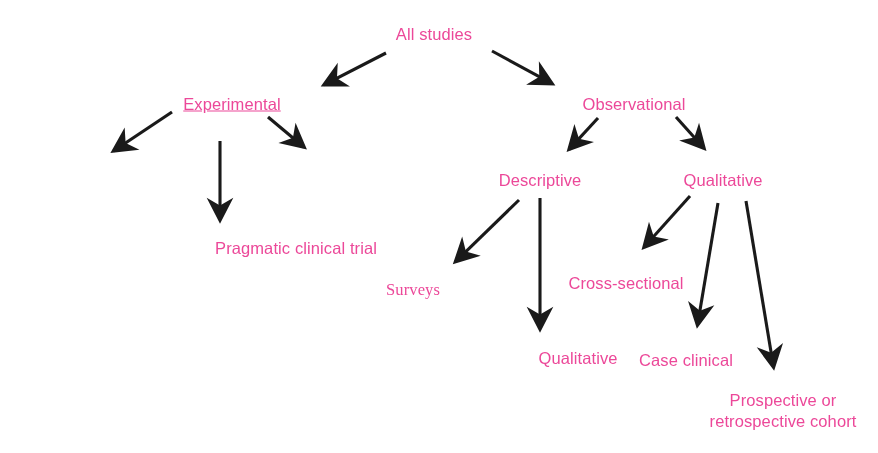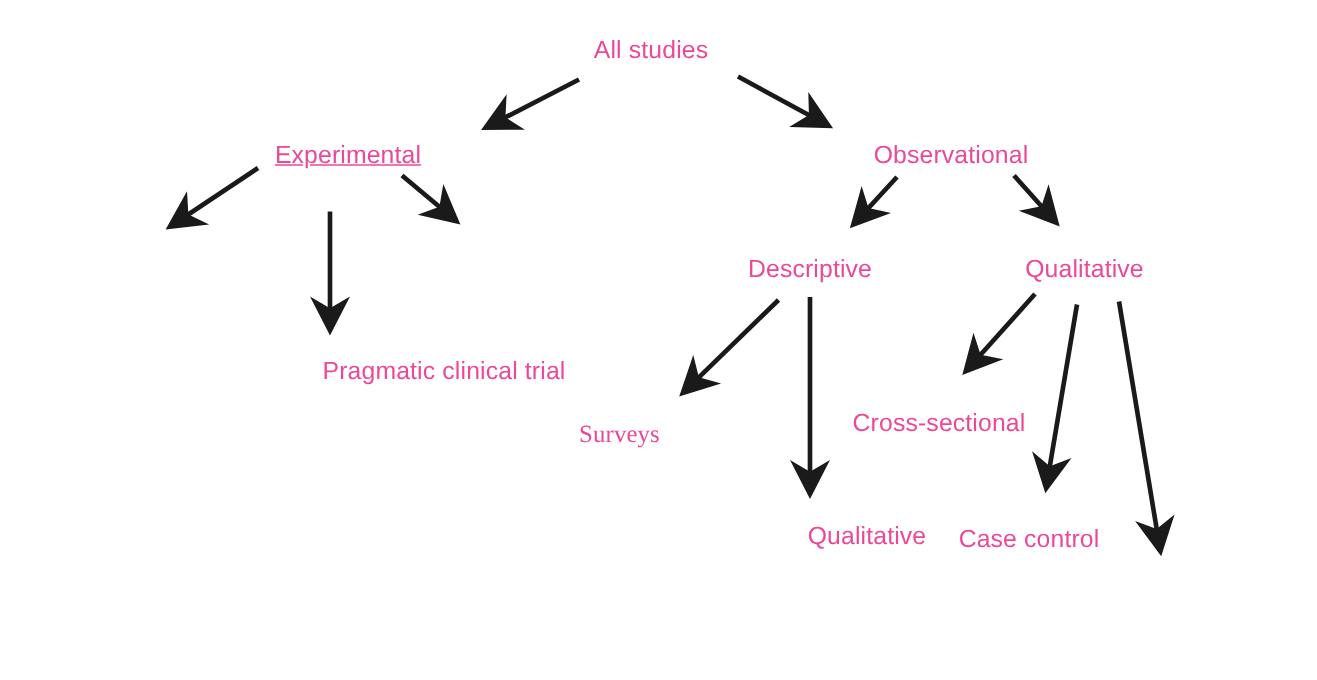--- a/index.html
+++ b/index.html
@@ -76,16 +76,18 @@
   <div class="node-label" style="left:540px; top:180px;">Descriptive</div>
 
   <div class="node-label" style="left:723px; top:180px;">Qualitative</div>
 
   <div class="node-label" style="left:413px; top:289px;font-family:Liberation Serif, serif;">Surveys</div>
 
   <div class="node-label" style="left:540px; top:358px;margin-left:38px;">Qualitative</div>
 
   <div class="node-label" style="left:626px; top:283px;">Cross-sectional</div>
 
-  <div class="node-label" style="left:686px; top:360px;">Case control</div>
+  <div class="node-label" style="left:686px; top:360px;">Case clinical</div>
 
+  <div class="node-label" style="left:783px; top:411px;">Prospective or
+retrospective cohort</div>
 
 </div>
 
 </body></html>

